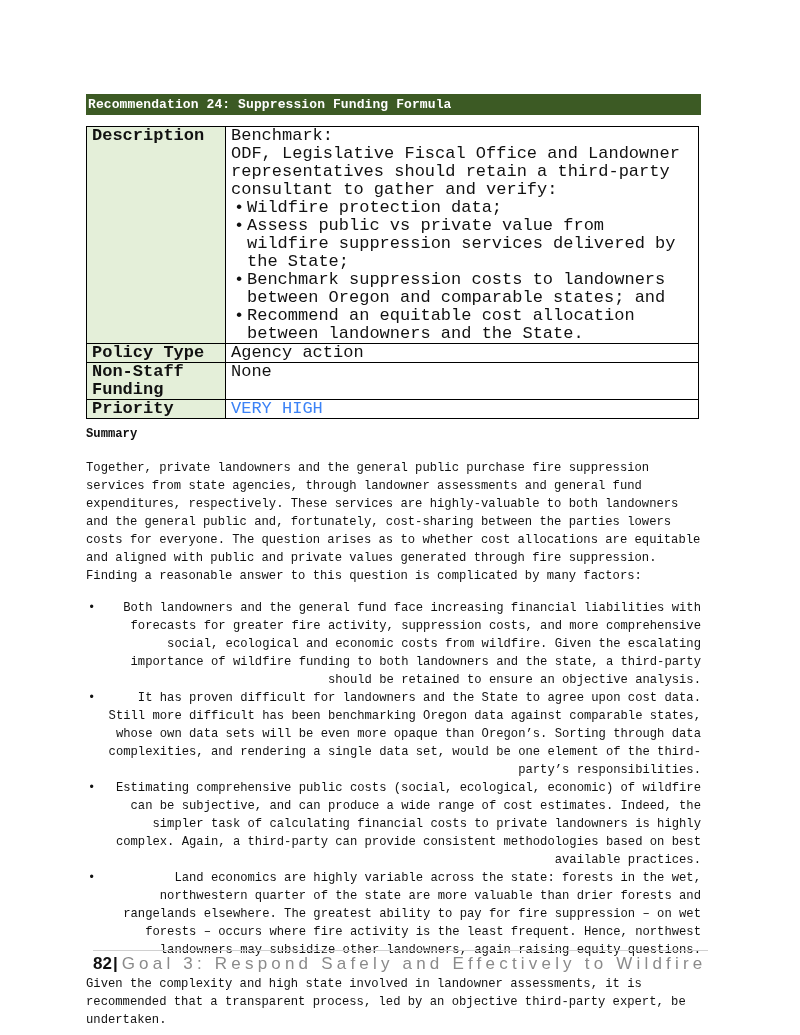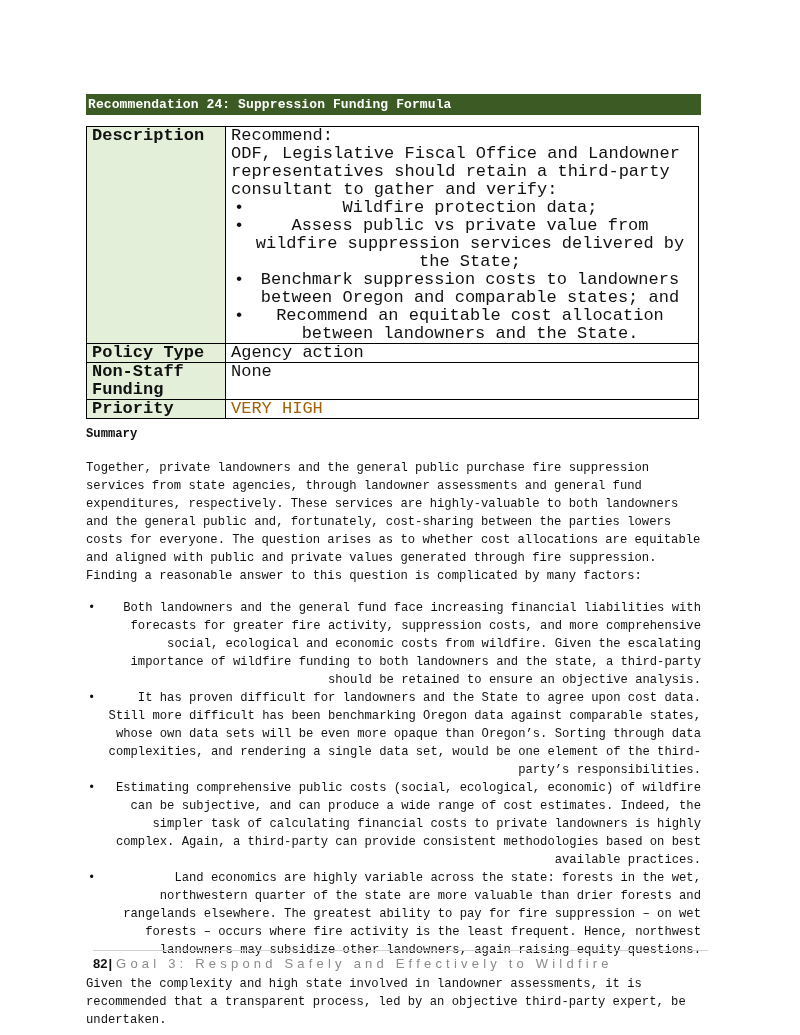--- a/index.html
+++ b/index.html
@@ -21,52 +21,52 @@
       border: 1.5px solid #000;
     }
     table.rec td {
       border: 1px solid #000; vertical-align: top; padding: 0 5px;
       font-size: 17px; line-height: 18px;
     }
     table.rec td.label {
       width: 128px; background: #e4efd9; font-weight: bold;
     }
     table.rec td.value { background: #fff; }
-    .desc-list { margin: 0; padding: 0 0 0 16px; list-style: none; text-align: center; }
+    .desc-list { margin: 0; padding: 0 0 0 16px; list-style: none; }
     .desc-list li { position: relative; padding-left: 0; }
     .desc-list li::before {
       content: "\2022"; position: absolute; left: -13px; top: 0;
     }
-    .red { color: #a16207; }
+    .red { color: #3b82f6; }
     .summary-title { font-weight: bold; margin-top: 6px; margin-bottom: 13px; }
     p.body { margin: 16px 0 14px 0; }
     ul.bullets { margin: 0 0 14px 0; padding: 0 0 0 15px; list-style: none; text-align: right; }
     ul.bullets li { position: relative; }
     ul.bullets li::before { content: "\2022"; position: absolute; left: -13px; top: 0; }
     .footer {
       position: absolute; left: 93px; top: 950px; width: 615px;
       border-top: 1px solid #d0d0d0; padding-top: 4px;
-      font-size: 13px; line-height: 18px;
+      font-size: 17px; line-height: 18px;
     }
     .footer .pagenum { font-weight: bold; color: #111; }
     .footer .sep { font-weight: bold; color: #111; margin: 0 4px 0 1px; }
     .footer .goal { color: #8a8a8a; letter-spacing: 4.2px; }
   </style>
 </head>
 <body>
 
 <div class="page">
   <div class="rec-header">Recommendation 24: Suppression Funding Formula</div>
 
   <table class="rec">
     <tbody>
         <tr>
       <td class="label">Description</td>
       <td class="value">
-        <div>Recommend:</div>
+        <div>Benchmark:</div>
         <div>ODF, Legislative Fiscal Office and Landowner representatives should retain a third-party consultant to gather and verify:</div>
         <ul class="desc-list">
           <li>Wildfire protection data;</li>
           <li>Assess public vs private value from wildfire suppression services delivered by the State;</li>
           <li>Benchmark suppression costs to landowners between Oregon and comparable states; and</li>
           <li>Recommend an equitable cost allocation between landowners and the State.</li>
         </ul>
       </td>
     </tr>
     <tr>

